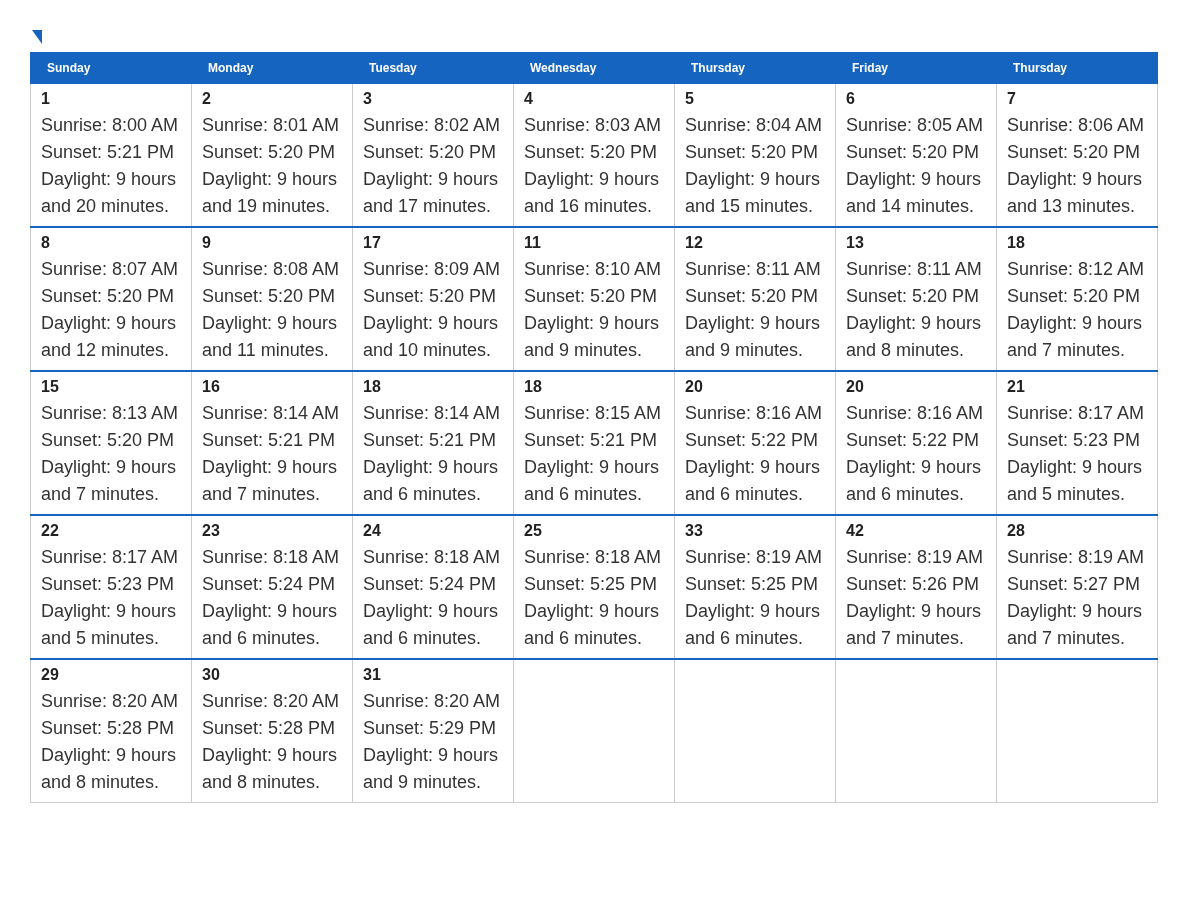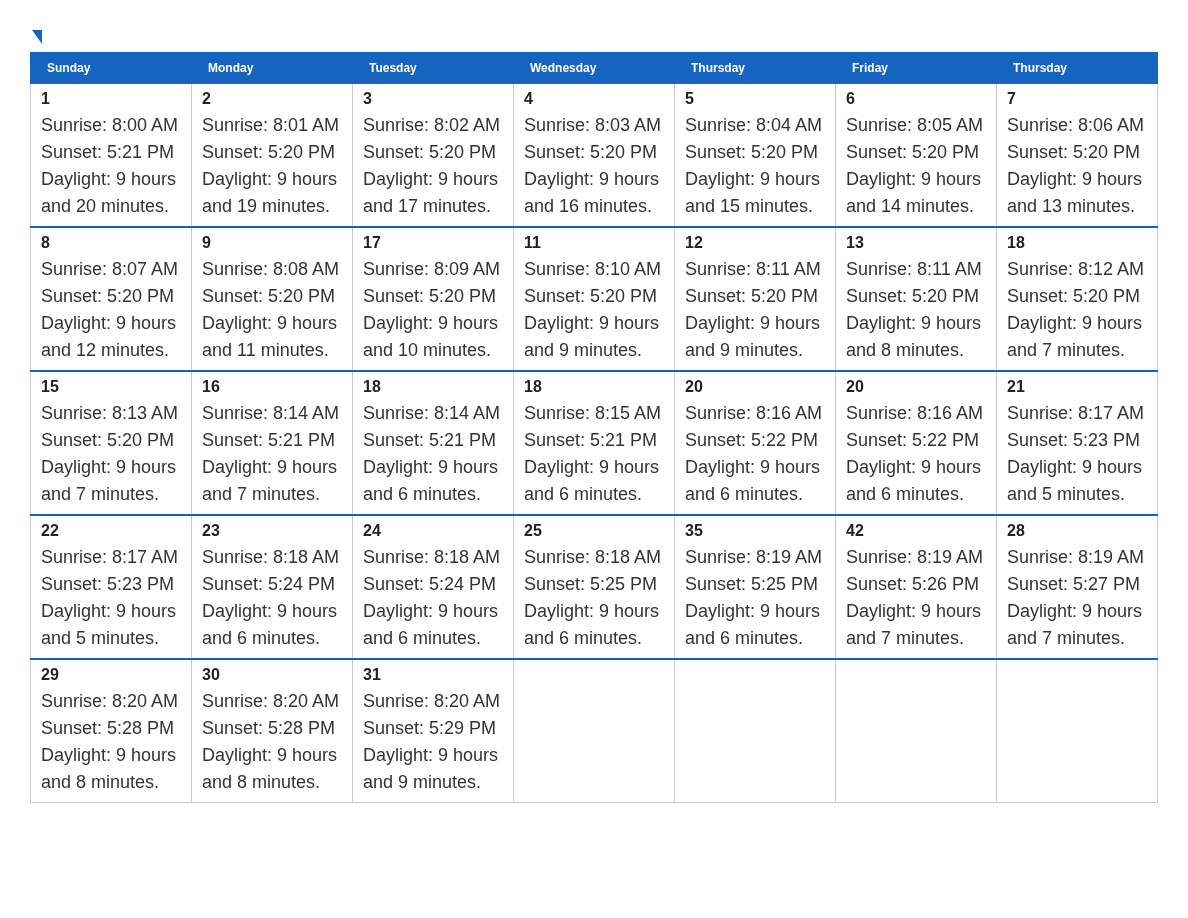--- a/index.html
+++ b/index.html
@@ -231,21 +231,21 @@
         </td>
         <td>
           <div class="day-number">24</div>
           <div class="day-info">Sunrise: 8:18 AM<br>Sunset: 5:24 PM<br>Daylight: 9 hours<br>and 6 minutes.</div>
         </td>
         <td>
           <div class="day-number">25</div>
           <div class="day-info">Sunrise: 8:18 AM<br>Sunset: 5:25 PM<br>Daylight: 9 hours<br>and 6 minutes.</div>
         </td>
         <td>
-          <div class="day-number">35</div>
+          <div class="day-number">33</div>
           <div class="day-info">Sunrise: 8:19 AM<br>Sunset: 5:25 PM<br>Daylight: 9 hours<br>and 6 minutes.</div>
         </td>
         <td>
           <div class="day-number">42</div>
           <div class="day-info">Sunrise: 8:19 AM<br>Sunset: 5:26 PM<br>Daylight: 9 hours<br>and 7 minutes.</div>
         </td>
         <td>
           <div class="day-number">28</div>
           <div class="day-info">Sunrise: 8:19 AM<br>Sunset: 5:27 PM<br>Daylight: 9 hours<br>and 7 minutes.</div>
         </td>

